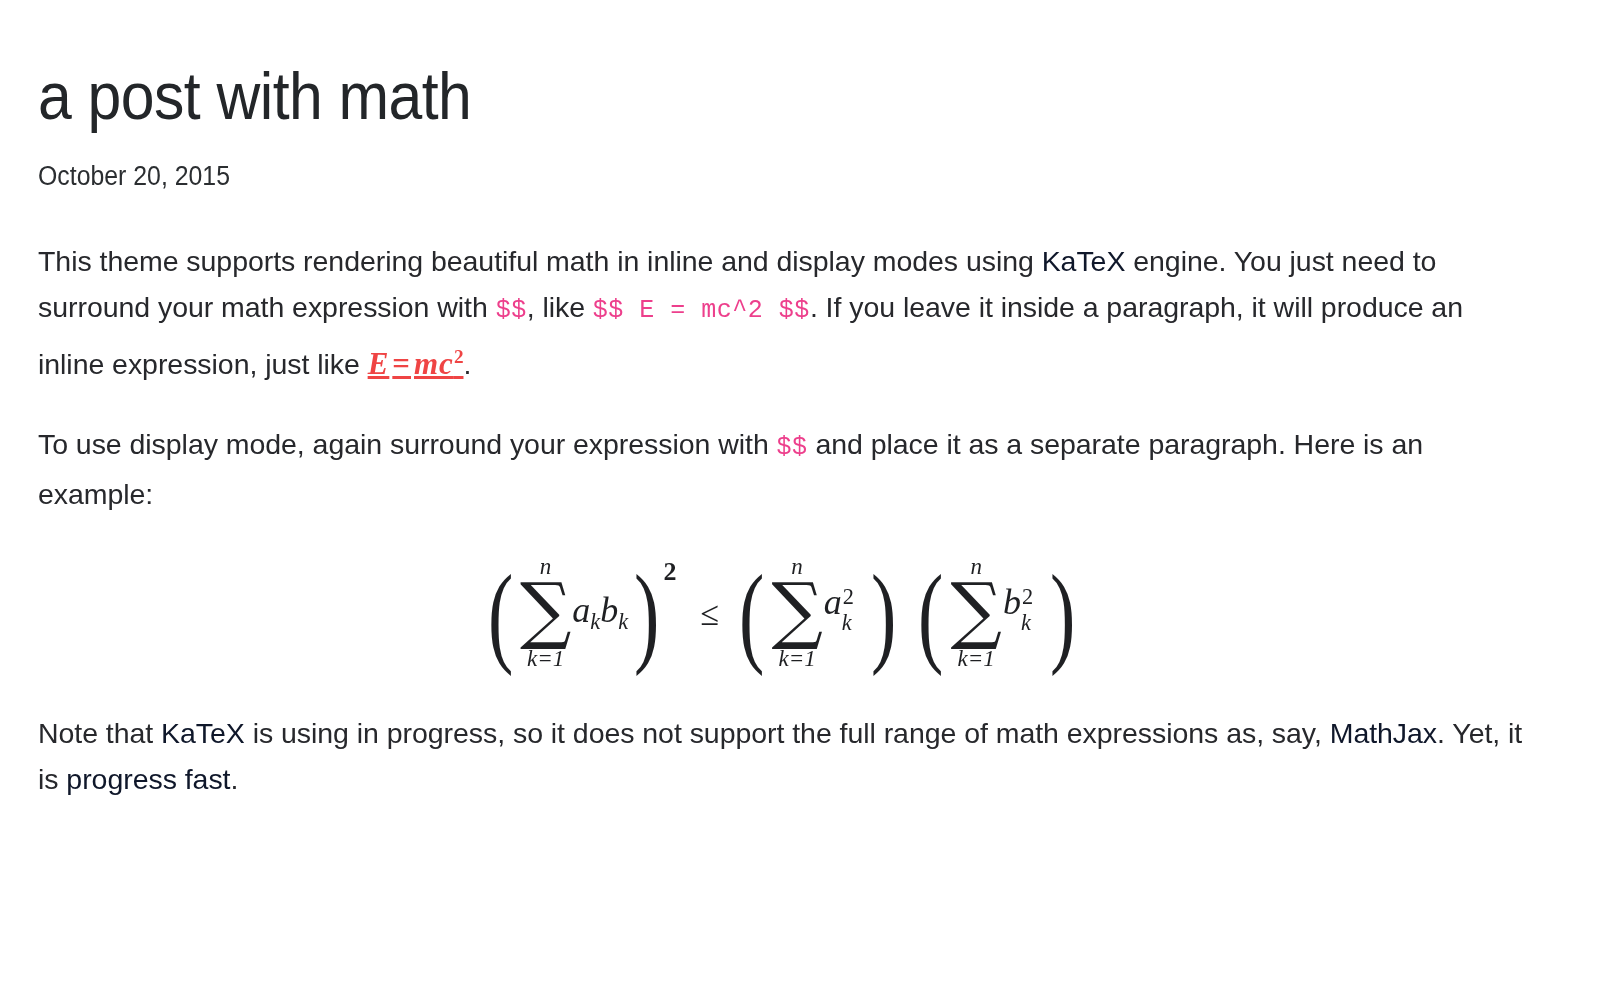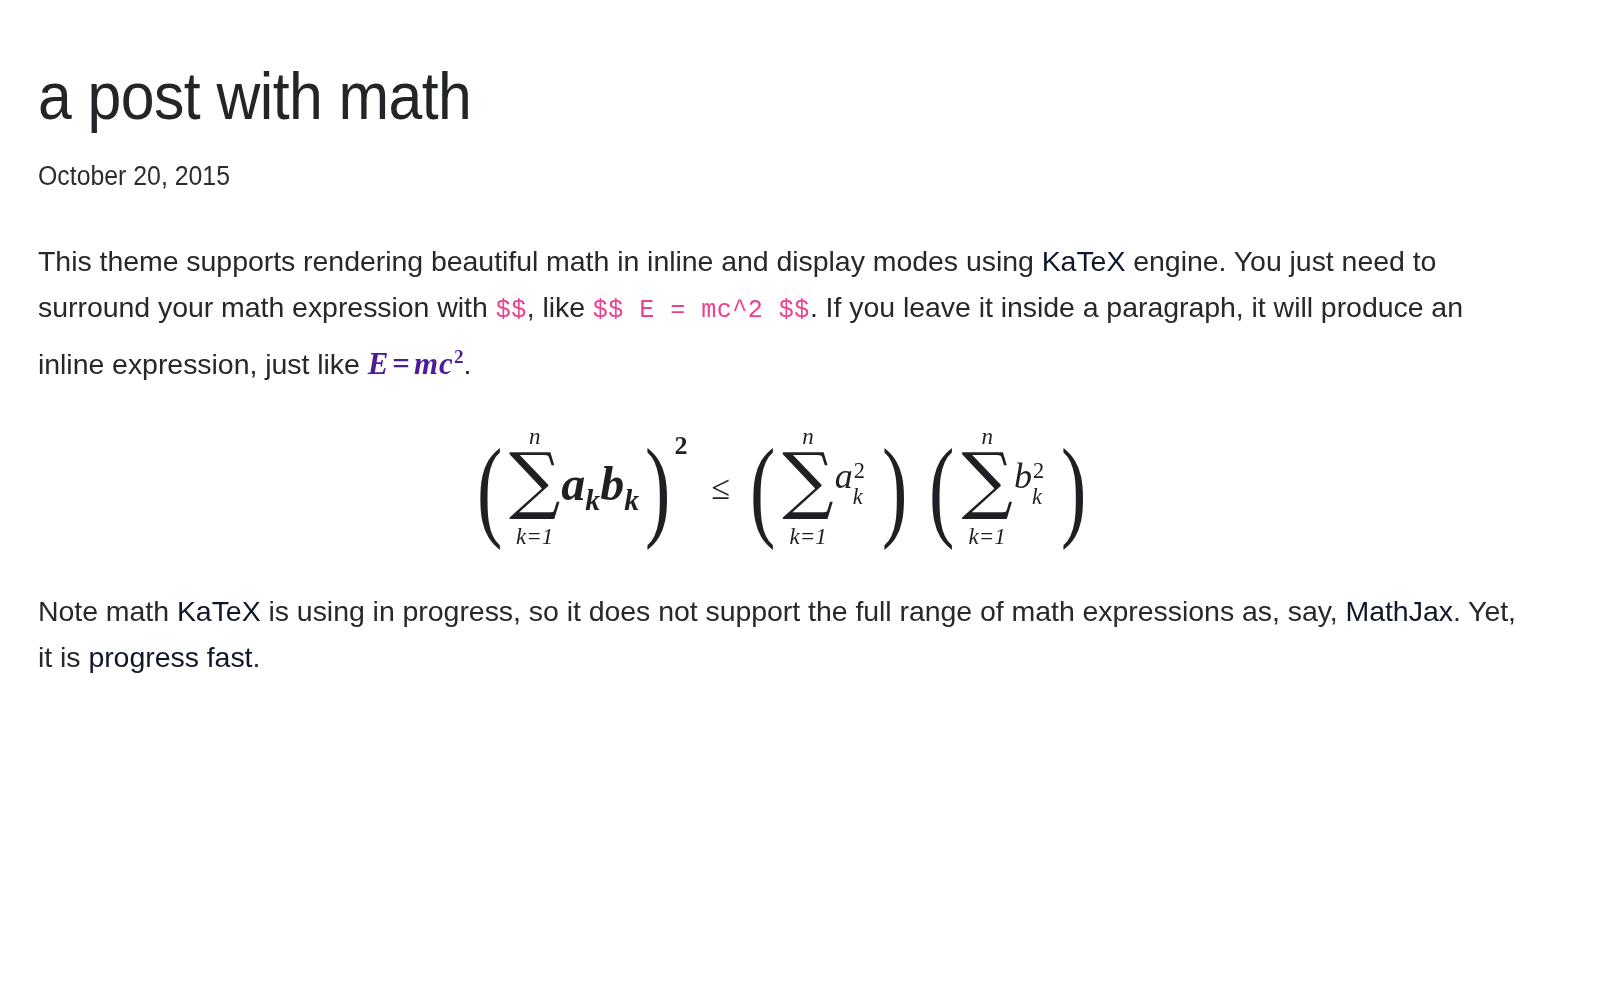--- a/index.html
+++ b/index.html
@@ -63,21 +63,22 @@
     font-family: "Liberation Mono", "DejaVu Sans Mono", monospace;
     color: #ED3F8C;
     font-size: 25px;
     letter-spacing: 0.5px;
     white-space: pre;
   }
 
   
   .math, .math-display {
     font-family: "Liberation Serif", "DejaVu Serif", serif;
-    color: #4c1d95;
+    color: #ef4444;
+    text-decoration: underline;
   }
 
   .math-inline {
     font-family: "Liberation Serif", "DejaVu Serif", serif;
     font-size: 31px;
     font-weight: 700;
     font-style: italic;
     letter-spacing: 1px;
     white-space: nowrap;
   }
@@ -130,36 +131,35 @@
     line-height: 1;
     margin: 0 1px;
   }
   .sumblock .lim {
     font-size: 23px;
     font-style: italic;
     line-height: 1;
     font-family: "Liberation Serif", "DejaVu Serif", serif;
   }
   .sumblock .lim.upper { margin-bottom: 2px; }
-  .sumblock .lim.lower { margin-top: 13px; }
+  .sumblock .lim.lower { margin-top: 5px; }
   .sumblock .sigma {
     font-size: 72px;
     line-height: 0.86;
     font-family: "DejaVu Serif", "Liberation Serif", serif;
     font-weight: 400;
     transform: scaleY(1.02);
   }
 
   .var {
     font-style: italic;
-    font-size: 48px;
+    font-size: 36px;
     font-family: "Liberation Serif", "DejaVu Serif", serif;
     position: relative;
     letter-spacing: 0;
-    font-weight: bold;
   }
   .var sub {
     font-size: 0.62em;
     font-style: italic;
     vertical-align: -0.32em;
   }
   .varsubsup {
     display: inline-block;
     position: relative;
     font-style: italic;
@@ -205,20 +205,21 @@
 <body>
 
 <div class="page">
 
   <h1 class="post-title">a post with math</h1>
 
   <div class="post-date">October 20, 2015</div>
 
   <p class="body-text"><span>This theme supports rendering beautiful math in inline and display modes using </span><a class="link" href="#">KaTeX</a><span> engine. You just need to surround your math expression with </span><code class="inline-code">$$</code><span>, like </span><code class="inline-code">$$ E = mc^2 $$</code><span>. If you leave it inside a paragraph, it will produce an inline expression, just like </span><span class="math math-inline"><span>E</span><span class="op">=</span><span>mc</span><sup>2</sup></span><span>.</span></p>
 
+  <p class="body-text"><span>To use display mode, again surround your expression with </span><code class="inline-code">$$</code><span> and place it as a separate paragraph. Here is an example:</span></p>
 
   <div class="display-math-wrap">
     <div class="display-math">
 
       <span class="grp">
         <span class="paren">(</span>
         <span class="sumblock">
           <span class="lim upper">n</span>
           <span class="sigma">∑</span>
           <span class="lim lower">k=1</span>
@@ -255,15 +256,15 @@
         <span class="varsubsup"><span>b</span><span class="stack">
               <span class="sup">2</span>
               <span class="sub">k</span>
             </span></span>
         <span class="paren">)</span>
       </span>
 
     </div>
   </div>
 
-  <p class="body-text"><span>Note math </span><a class="link" href="#">KaTeX</a><span> is using in progress, so it does not support the full range of math expressions as, say, </span><a class="link" href="#">MathJax</a><span>. Yet, it is </span><a class="link" href="#">progress fast</a><span>.</span></p>
+  <p class="body-text"><span>Note that </span><a class="link" href="#">KaTeX</a><span> is using in progress, so it does not support the full range of math expressions as, say, </span><a class="link" href="#">MathJax</a><span>. Yet, it is </span><a class="link" href="#">progress fast</a><span>.</span></p>
 
 </div>
 
 </body></html>

